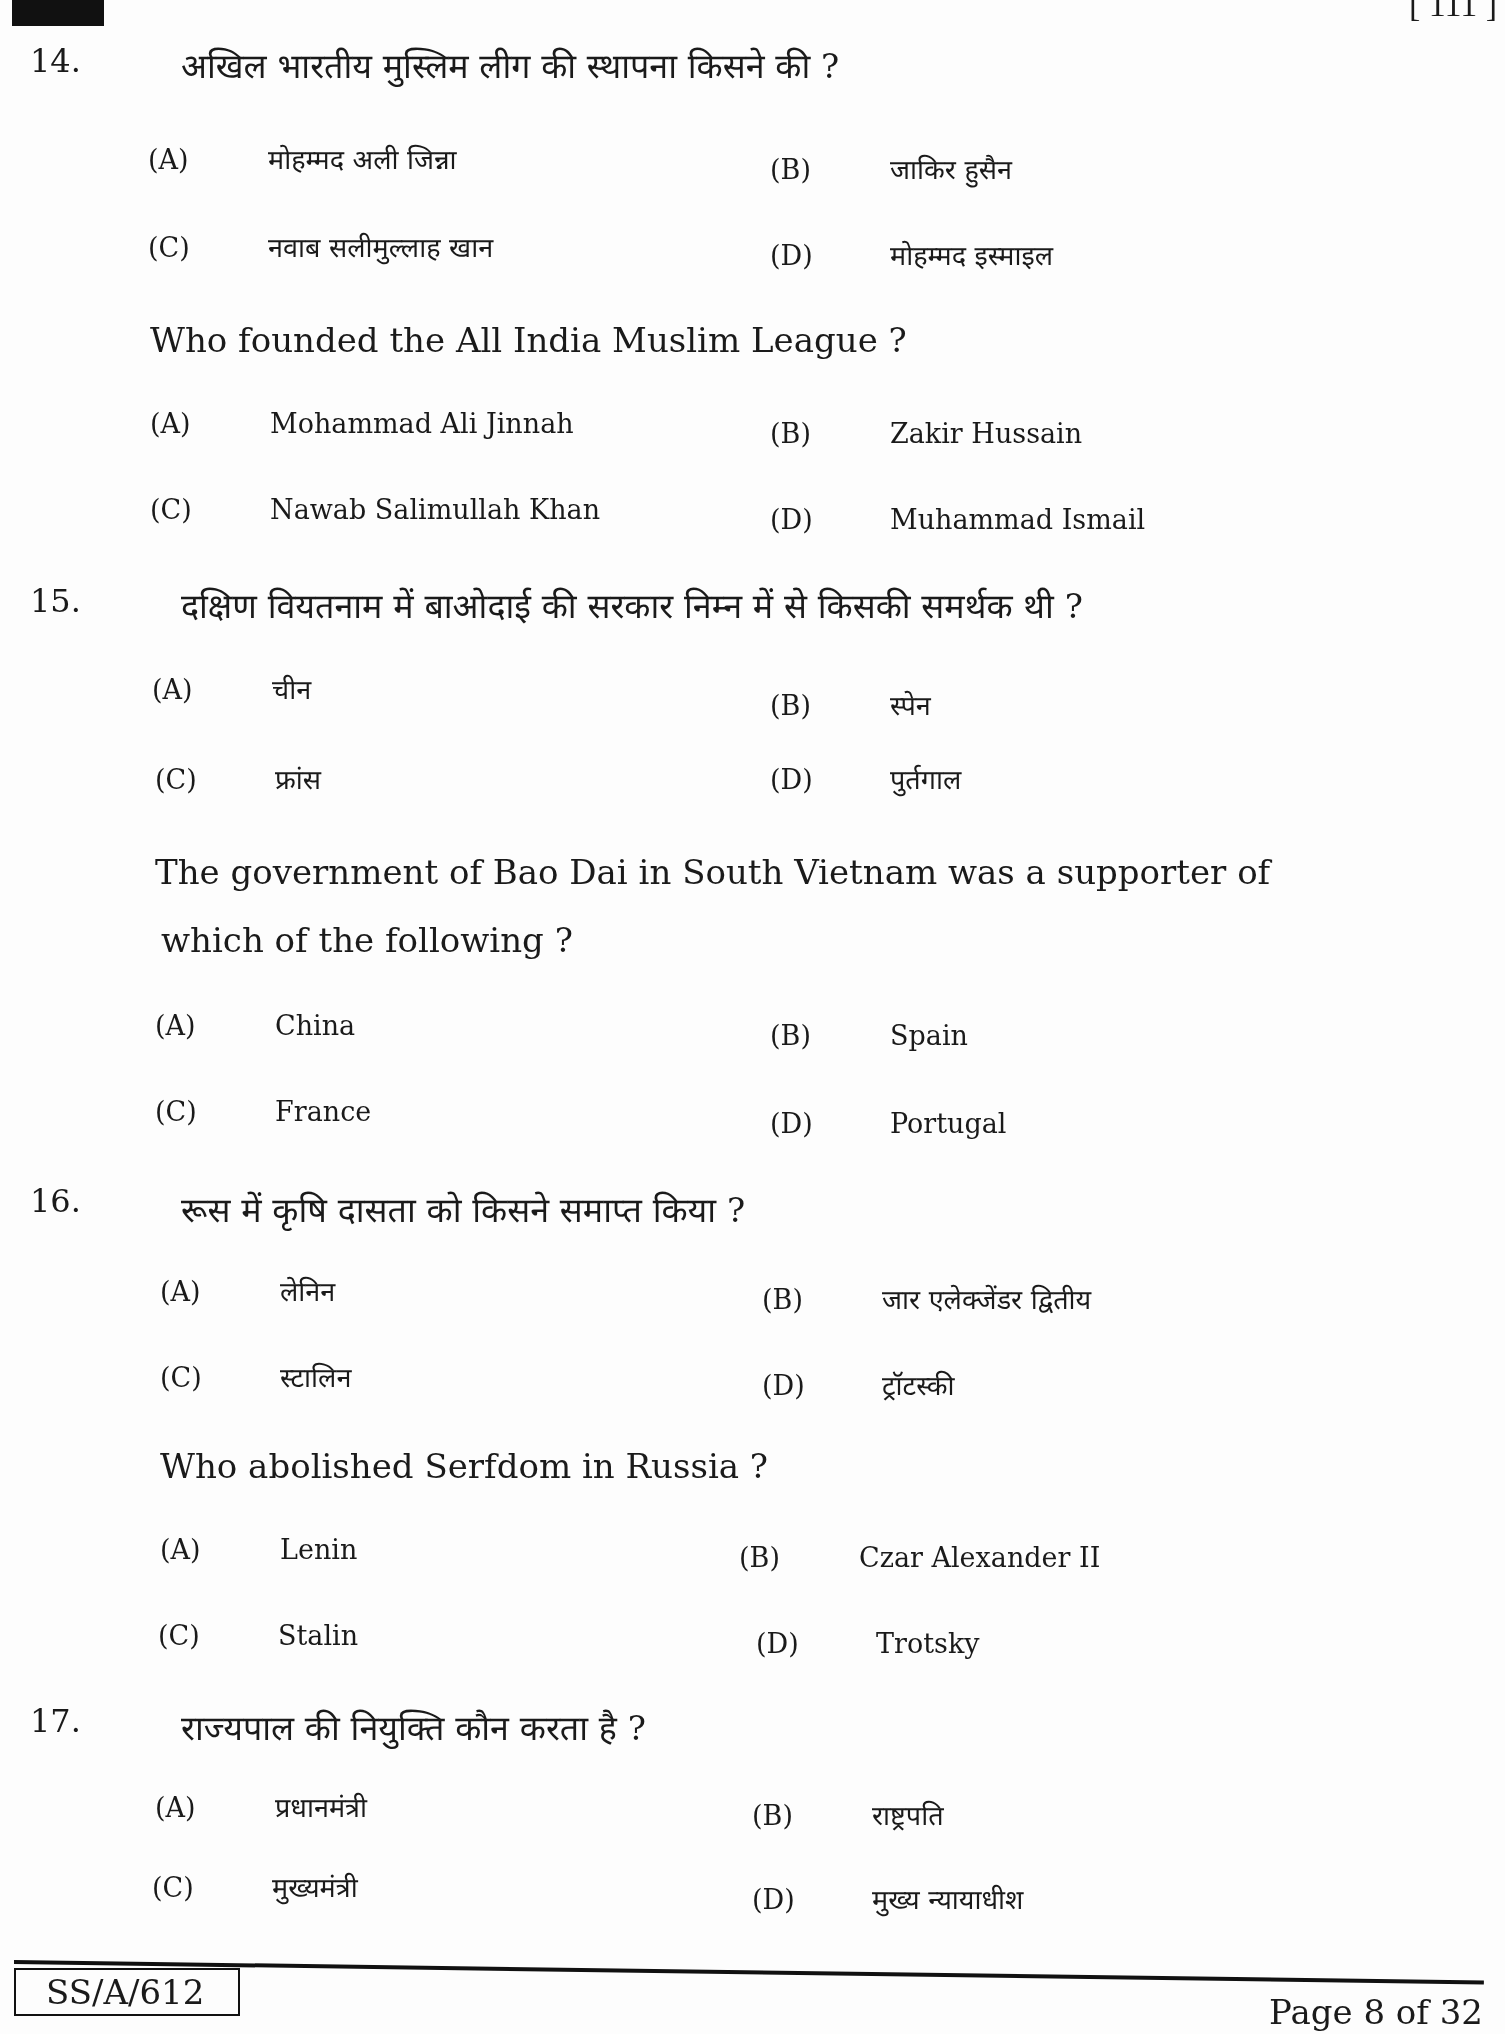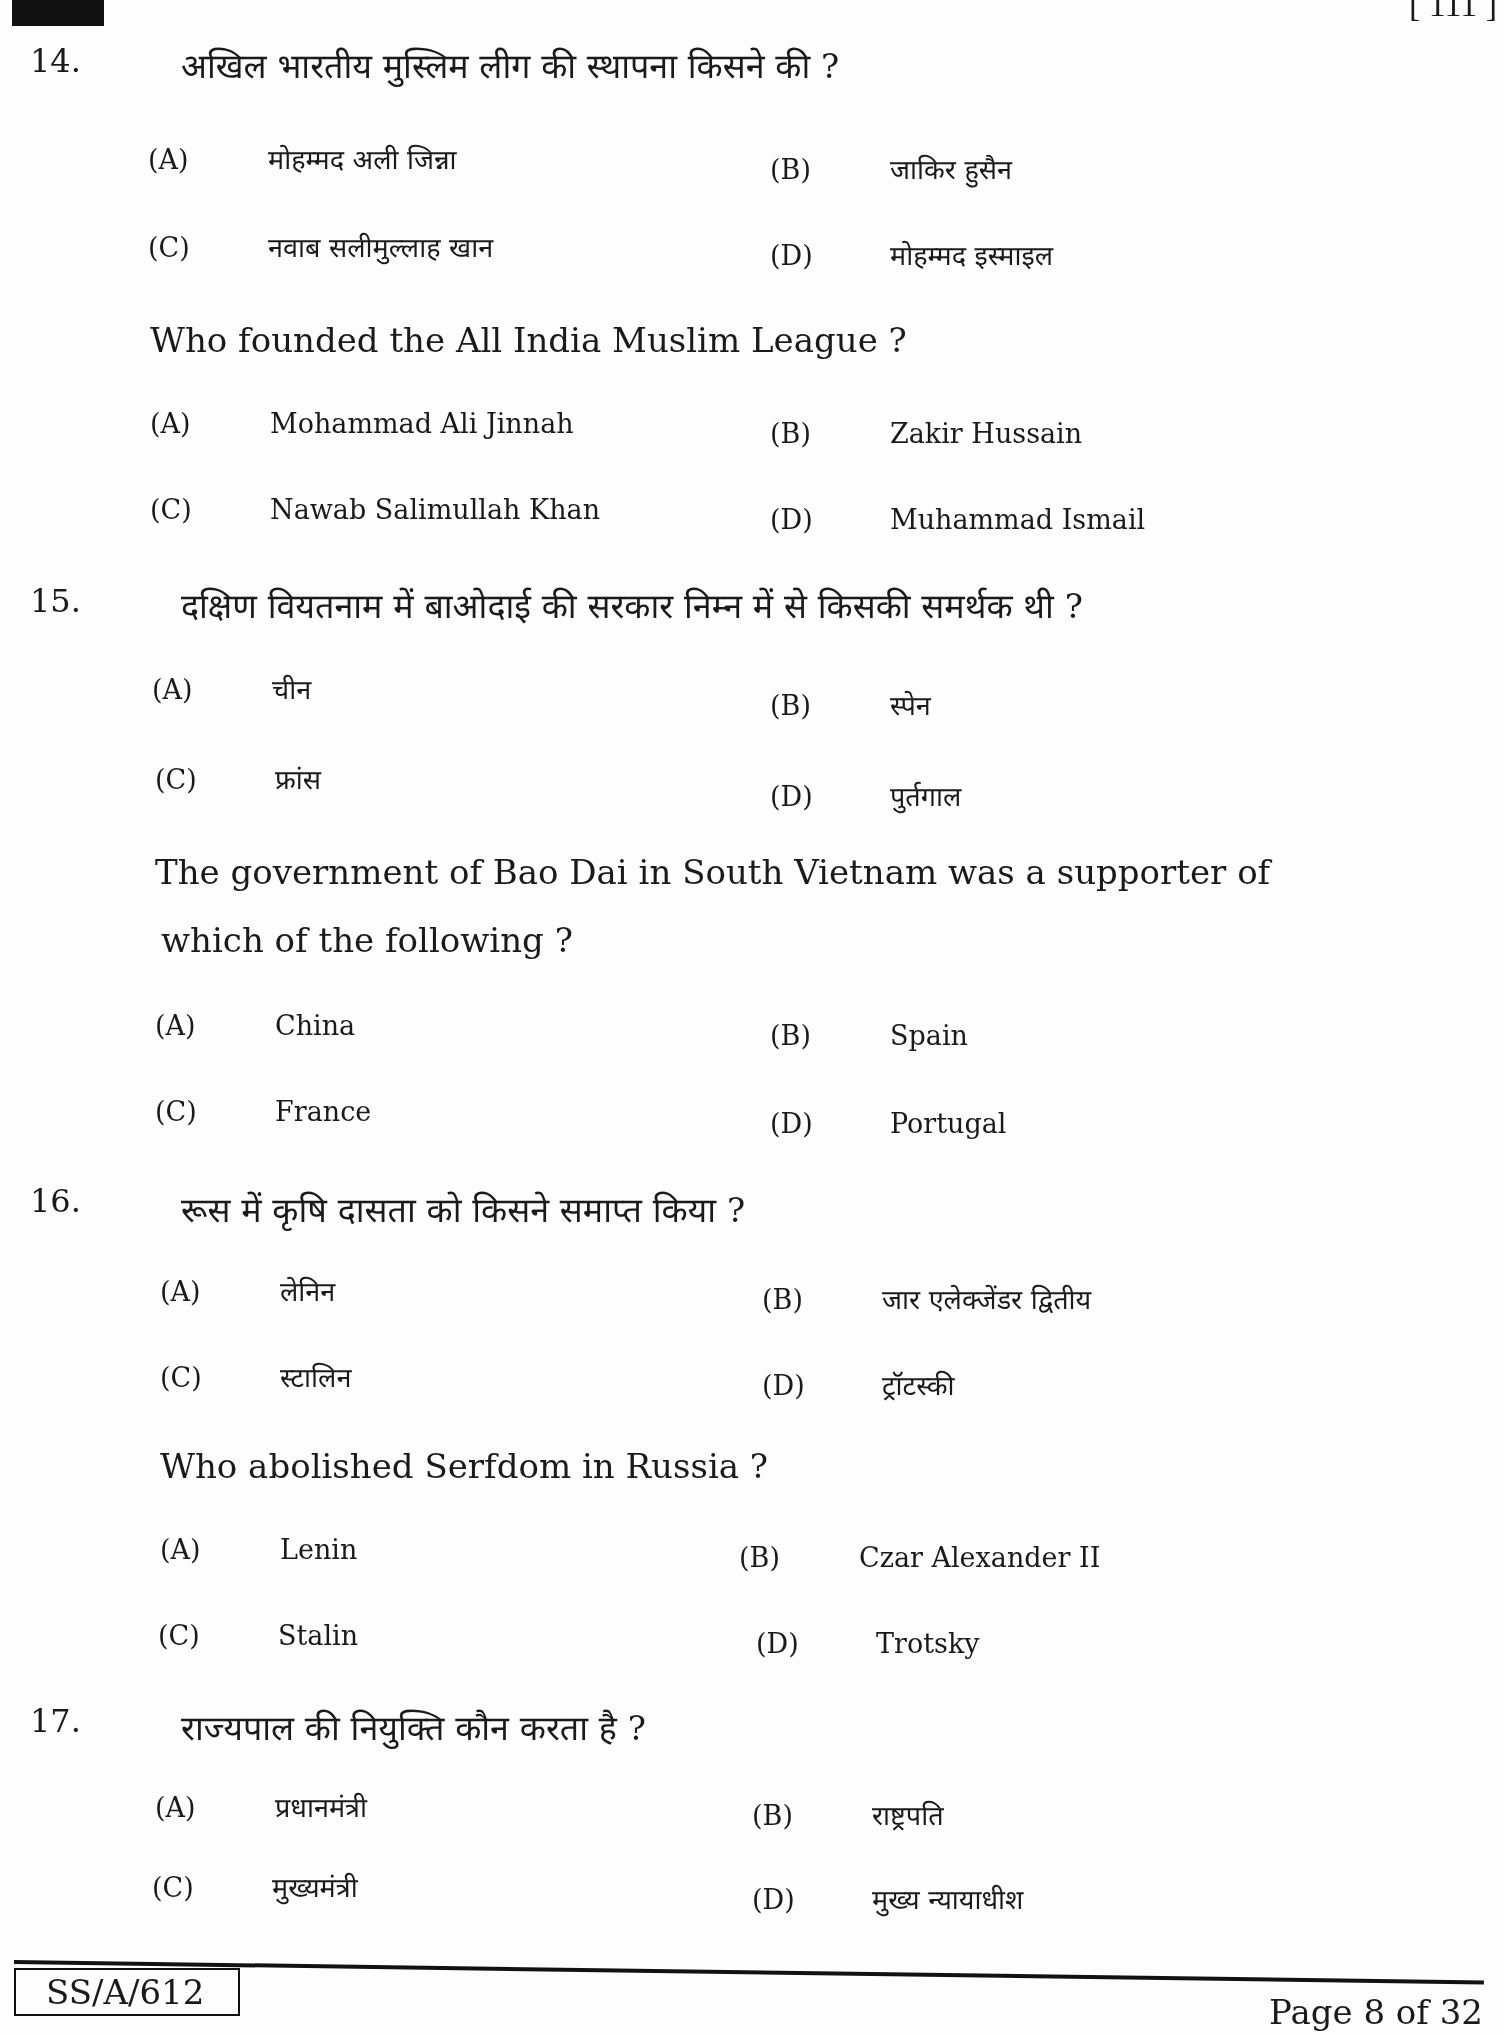--- a/index.html
+++ b/index.html
@@ -34,21 +34,21 @@
 <div class="opt" style="left:150px;top:408px"><span class="lbl">(A)</span><span>Mohammad Ali Jinnah</span></div>
 <div class="opt" style="left:770px;top:418px"><span class="lbl">(B)</span><span>Zakir Hussain</span></div>
 <div class="opt" style="left:150px;top:494px"><span class="lbl">(C)</span><span>Nawab Salimullah Khan</span></div>
 <div class="opt" style="left:770px;top:504px"><span class="lbl">(D)</span><span>Muhammad Ismail</span></div>
 
 <div class="qnum" style="top:582px">15.</div>
 <div class="stem" style="top:582px">दक्षिण वियतनाम में बाओदाई की सरकार निम्न में से किसकी समर्थक थी ?</div>
 <div class="opt" style="left:152px;top:670px"><span class="lbl">(A)</span><span>चीन</span></div>
 <div class="opt" style="left:770px;top:686px"><span class="lbl">(B)</span><span>स्पेन</span></div>
 <div class="opt" style="left:155px;top:760px"><span class="lbl">(C)</span><span>फ्रांस</span></div>
-<div class="opt" style="left:770px;top:777px"><span class="lbl">(D)</span><span>पुर्तगाल</span></div>
+<div class="opt" style="left:770px;top:760px"><span class="lbl">(D)</span><span>पुर्तगाल</span></div>
 <div class="stem-en" style="left:155px;top:852px">The government of Bao Dai in South Vietnam was a supporter of</div>
 <div class="stem-en" style="left:161px;top:920px">which of the following ?</div>
 <div class="opt" style="left:155px;top:1010px"><span class="lbl">(A)</span><span>China</span></div>
 <div class="opt" style="left:770px;top:1020px"><span class="lbl">(B)</span><span>Spain</span></div>
 <div class="opt" style="left:155px;top:1096px"><span class="lbl">(C)</span><span>France</span></div>
 <div class="opt" style="left:770px;top:1108px"><span class="lbl">(D)</span><span>Portugal</span></div>
 
 <div class="qnum" style="top:1182px">16.</div>
 <div class="stem" style="top:1186px">रूस में कृषि दासता को किसने समाप्त किया ?</div>
 <div class="opt" style="left:160px;top:1272px"><span class="lbl">(A)</span><span>लेनिन</span></div>

